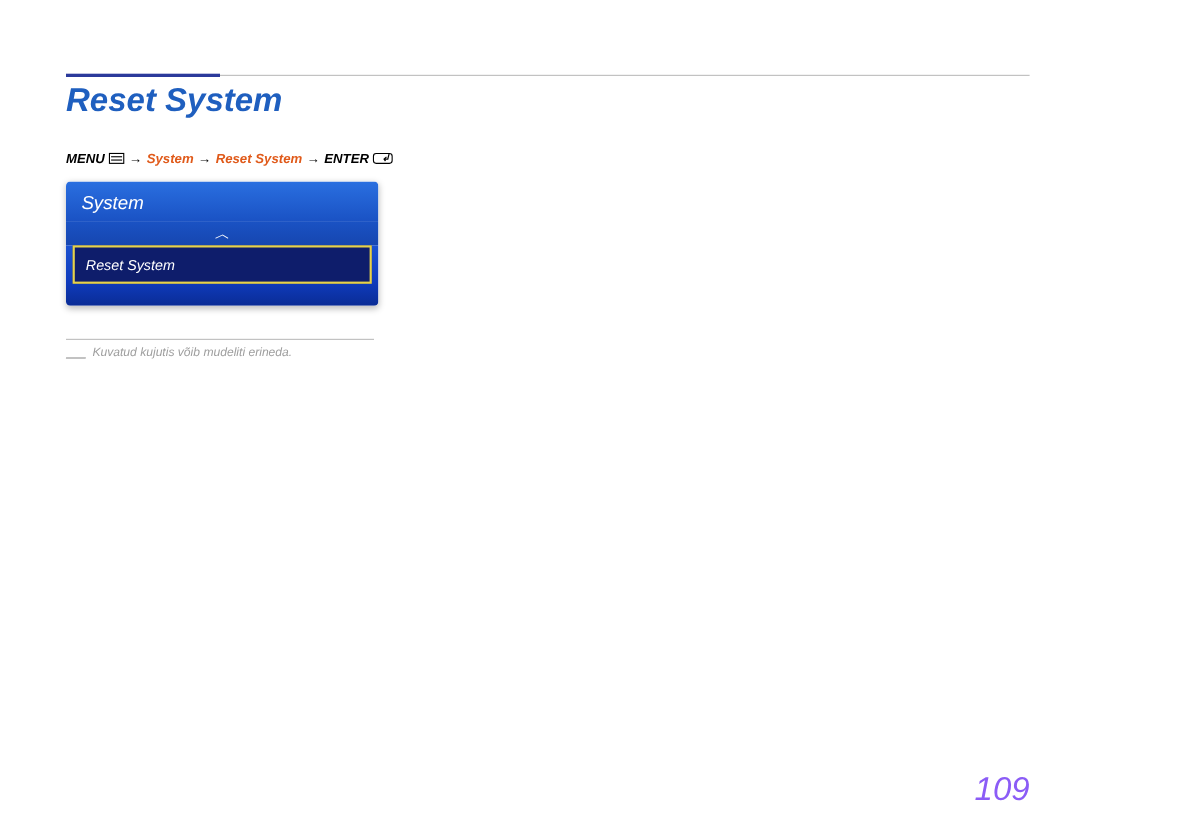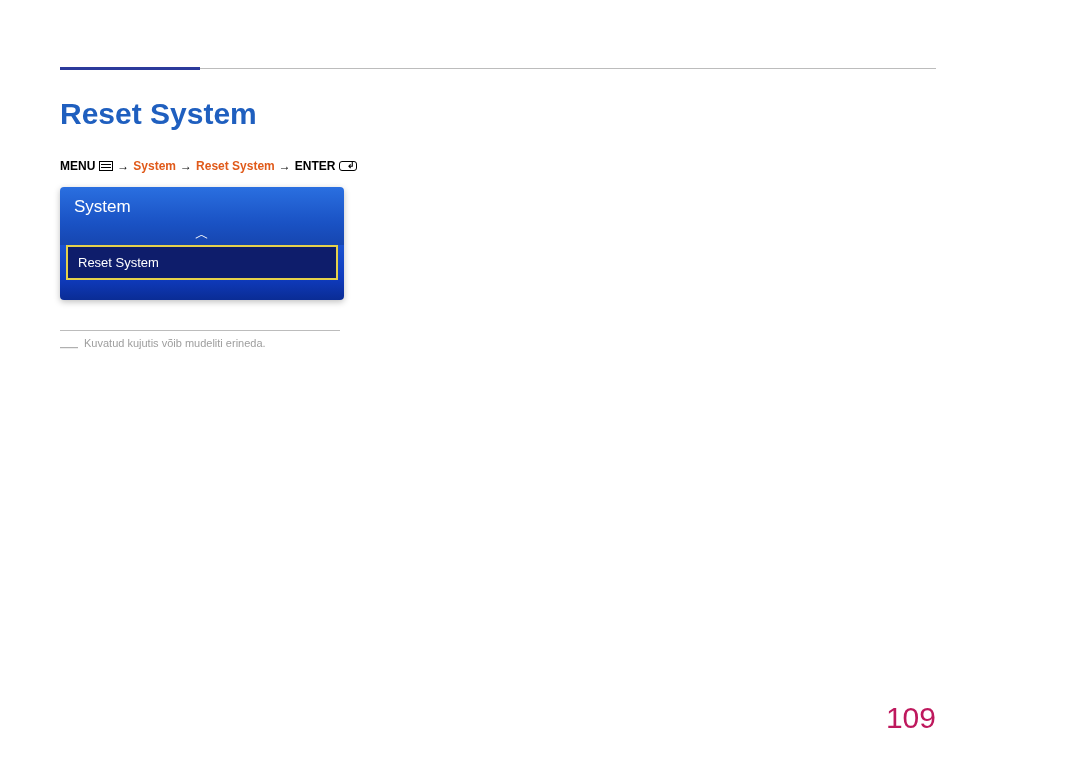--- a/index.html
+++ b/index.html
@@ -1,17 +1,17 @@
 <!DOCTYPE html>
 <html><head>
 <meta charset="utf-8">
 <style>
   * { margin: 0; padding: 0; box-sizing: border-box; }
   html, body { width: 1080px; height: 763px; background: #fff; font-family: "Segoe UI", Arial, sans-serif; color: #333; }
-  .page { position: relative; width: 984px; height: 763px; padding: 57px 50px 40px 60px; }
+  .page { position: relative; width: 984px; height: 763px; padding: 35px 50px 40px 60px; font-style: italic; }
   .top-rule { position: absolute; top: 68px; left: 60px; right: 48px; height: 1px; background: #bcbcbc; }
   .top-rule-accent { position: absolute; top: 67px; left: 60px; width: 140px; height: 3px; background: #2b3a9b; }
   .heading { color: #1f5fbf; font-size: 30px; font-weight: 700; margin-top: 40px; }
   .breadcrumb { margin-top: 28px; font-size: 12px; font-weight: 700; color: #000; display: flex; align-items: center; gap: 4px; text-align: center; }
   .breadcrumb .red { color: #e05a1a; font-weight: 700; }
   .icon-menu, .icon-enter { display: inline-block; }
   .icon-menu { width: 14px; height: 10px; border: 1px solid #000; position: relative; }
   .icon-menu::before, .icon-menu::after { content: ""; position: absolute; left: 1px; right: 1px; height: 1px; background: #000; }
   .icon-menu::before { top: 2px; }
   .icon-menu::after { top: 5px; }
@@ -22,21 +22,21 @@
   .osd-arrow-row { background: linear-gradient(to bottom, #1a52c4, #1646b0); height: 22px; display: flex; align-items: center; justify-content: center; }
   .osd-arrow { color: #fff; font-size: 14px; line-height: 1; }
   .osd-body { background: linear-gradient(to bottom, #1b52d0 0%, #0f3bbd 60%, #0a2c95 100%); padding: 0 6px 18px 6px; }
   .osd-item { background: #0e1d6b; color: #fff; border: 2px solid #e6d24b; font-size: 13px; padding: 8px 10px; margin: 0 0 2px 0; }
   .footnote-rule { margin-top: 30px; width: 280px; height: 1px; background: #bcbcbc; }
   .footnote { display: flex; align-items: flex-start; gap: 6px; margin-top: 6px; }
   .footnote-dash { color: #b0b0b0; font-size: 18px; line-height: 1; font-weight: 300; }
   .footnote-text { color: #9e9e9e; font-size: 11px; }
   .right-col { position: absolute; top: 100px; left: 450px; right: 50px; }
   .desc { font-size: 12px; color: #333; }
-  .page-number { position: absolute; bottom: 28px; right: 48px; font-size: 30px; color: #be185d; font-weight: 400; }
+  .page-number { position: absolute; bottom: 28px; right: 48px; font-size: 30px; color: #8b5cf6; font-weight: 400; }
 </style>
 </head>
 <body>
 
 <div class="page">
   <div class="top-rule"></div>
   <div class="top-rule-accent"></div>
 
   <h1 class="heading">Reset System</h1>
 

